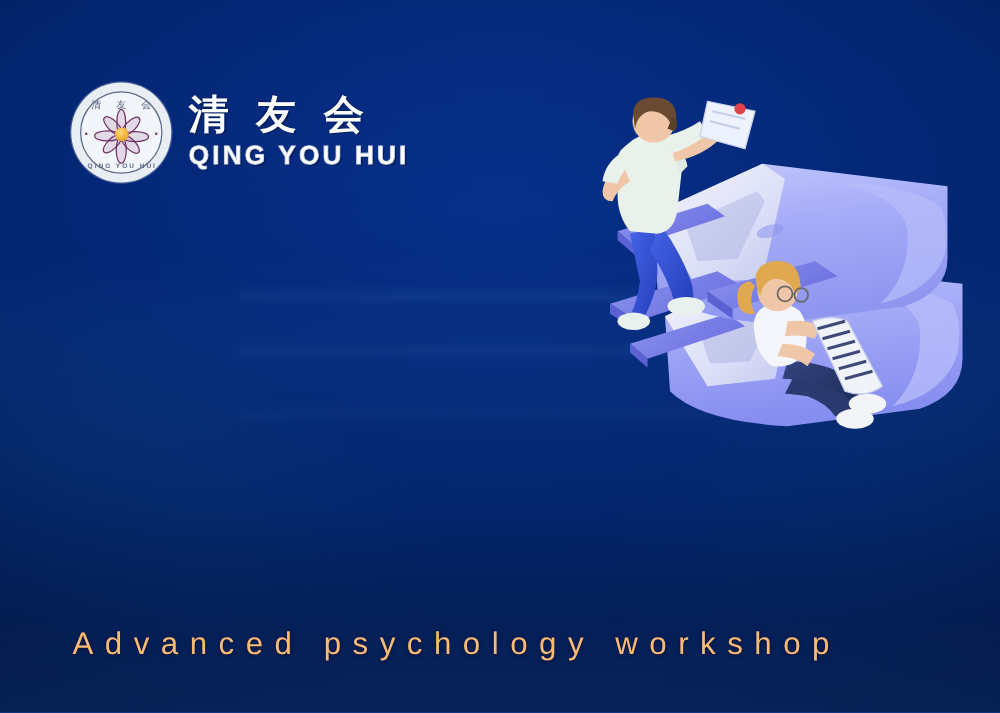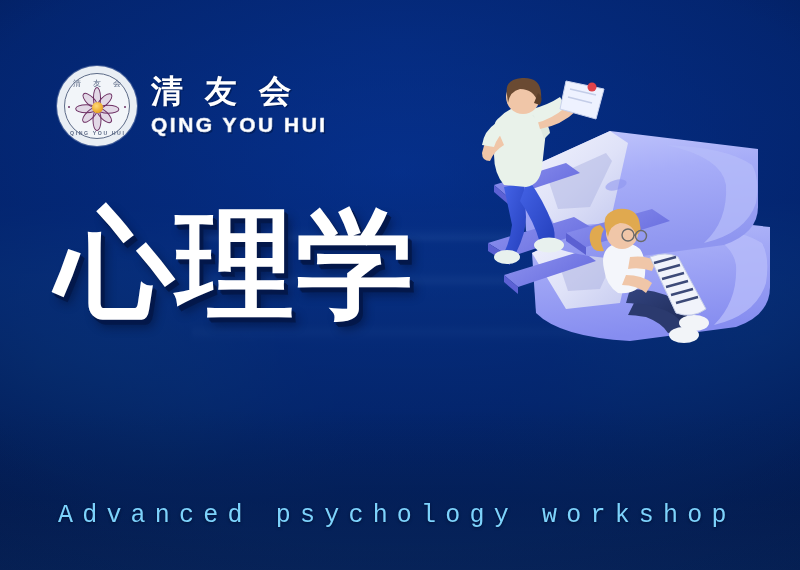--- a/index.html
+++ b/index.html
@@ -195,28 +195,27 @@
        6px 8px 10px rgba(0,10,40,.45);
   }
   .hl-line-1 { font-size:118px; letter-spacing:2px; }
   .hl-line-2 { font-size:118px; letter-spacing:0px; margin-top:13px; }
 
   
   .subtitle {
     position:absolute;
     left:58px; top:503px;
     z-index:4;
-    color:#7dd3fc;
+    color:#fdba74;
     font-size:25px;
     font-weight:400;
     letter-spacing:9.2px;
     line-height:1;
     white-space:nowrap;
     text-shadow:0 1px 3px rgba(0,6,30,.6);
-    font-family:Liberation Mono, monospace;
   }
 
   
   .illus {
     position:absolute;
     left:470px; top:75px;
     width:320px; height:275px;
     z-index:3;
   }
   .illus svg { display:block; width:100%; height:100%; overflow:visible; }
@@ -387,18 +386,17 @@
           <path d="M192 204 L214 198" stroke="#3d4a78" stroke-width="2.4"></path>
           <path d="M196 212 L218 206" stroke="#3d4a78" stroke-width="2.4"></path>
           <path d="M201 220 L223 214" stroke="#3d4a78" stroke-width="2.4"></path>
           <path d="M206 228 L228 222" stroke="#3d4a78" stroke-width="2.4"></path>
         </g>
       </g>
     </svg>
   </div>
 
   <div class="headline">
-    <span class="hl-line hl-line-1">心理学</span>
   </div>
 
   <div class="subtitle">Advanced psychology workshop</div>
 
 </div>
 
 </body></html>

